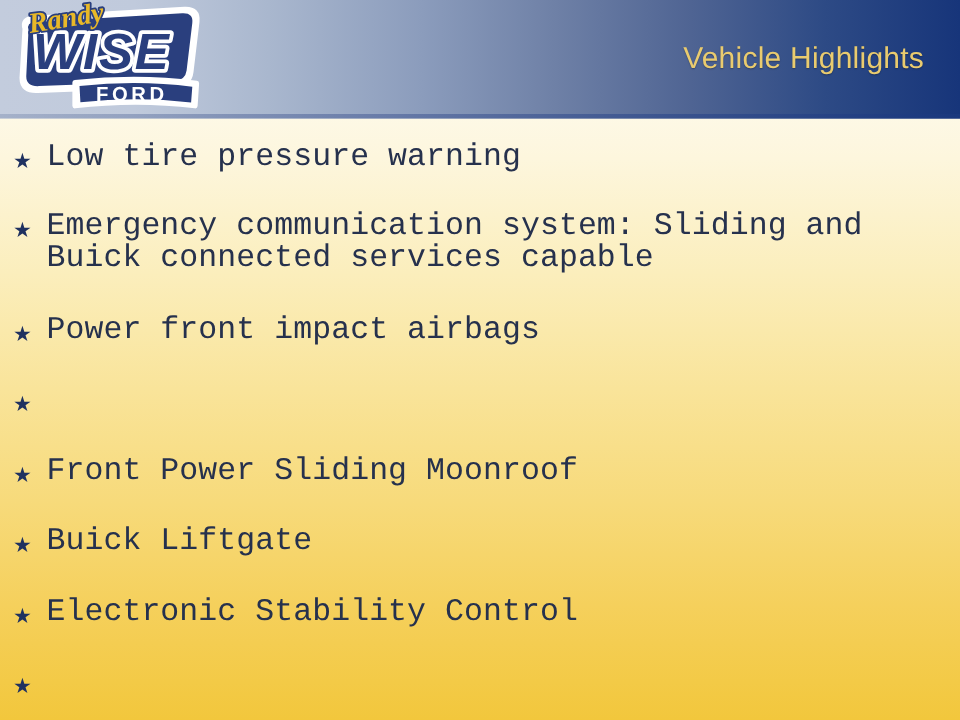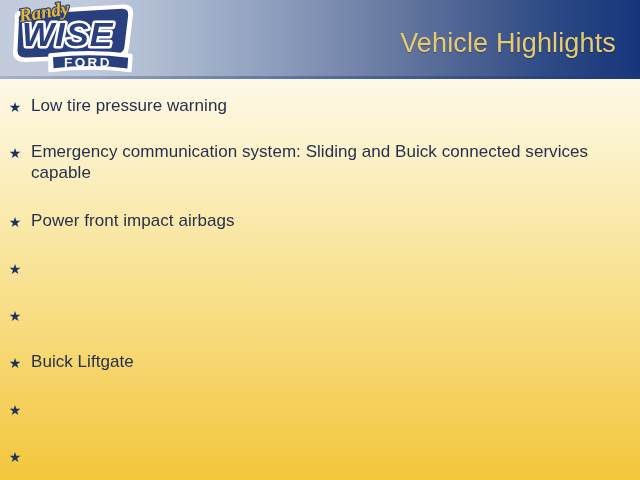--- a/index.html
+++ b/index.html
@@ -70,21 +70,21 @@
     width: 134px;
     height: 79px;
   }
   #logo svg { display: block; }
 
   
   #header-title {
     position: absolute;
     right: 24px;
     top: 28px;
-    font-size: 27px;
+    font-size: 20px;
     font-weight: 400;
     letter-spacing: 0.15px;
     color: #e9cb6f;
     white-space: nowrap;
     text-shadow: 0 1px 1px rgba(0,0,0,0.28);
     text-align: right;
   }
 
   
   #highlights {
@@ -109,24 +109,25 @@
     flex: 0 0 auto;
     font-size: 14px;
     line-height: 22px;
     color: #1f3160;
     width: 14px;
     text-align: center;
     margin-top: 1px;
   }
   .hl-text {
     flex: 1 1 auto;
-    font-size: 17px;
+    font-size: 21px;
     line-height: 21px;
     color: #26314d;
     letter-spacing: 0.05px;
+    font-family: Liberation Mono, monospace;
   }
 </style>
 </head>
 <body>
 
 <div id="page">
 
   <div id="header">
 
     <div id="logo">
@@ -168,26 +169,28 @@
       </li>
       <li class="hl-item" style="top: 131px;">
         <span class="hl-star">★</span>
         <span class="hl-text">Power front impact airbags</span>
       </li>
       <li class="hl-item" style="top: 178px;">
         <span class="hl-star">★</span>
       </li>
       <li class="hl-item" style="top: 225px;">
         <span class="hl-star">★</span>
+        <span class="hl-text">Front Power Sliding Moonroof</span>
       </li>
       <li class="hl-item" style="top: 272px;">
         <span class="hl-star">★</span>
         <span class="hl-text">Buick Liftgate</span>
       </li>
       <li class="hl-item" style="top: 319px;">
         <span class="hl-star">★</span>
+        <span class="hl-text">Electronic Stability Control</span>
       </li>
       <li class="hl-item" style="top: 366px;">
         <span class="hl-star">★</span>
       </li>
     </ul>
 
 </div>
 
 </body></html>

